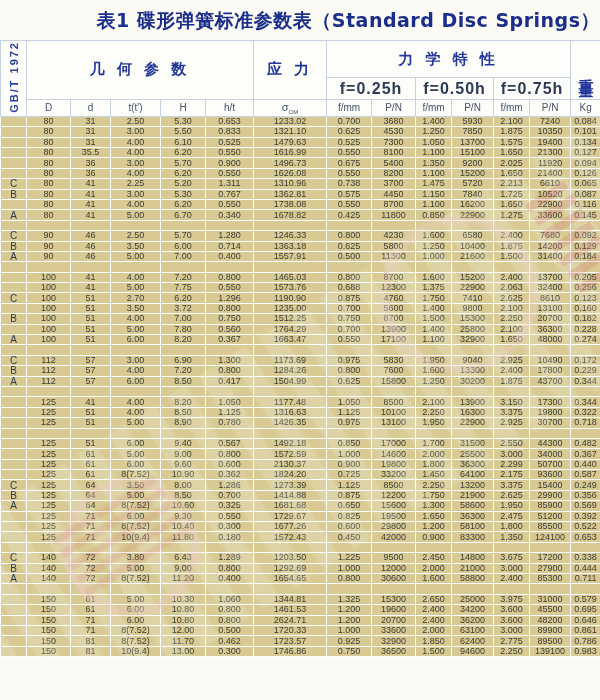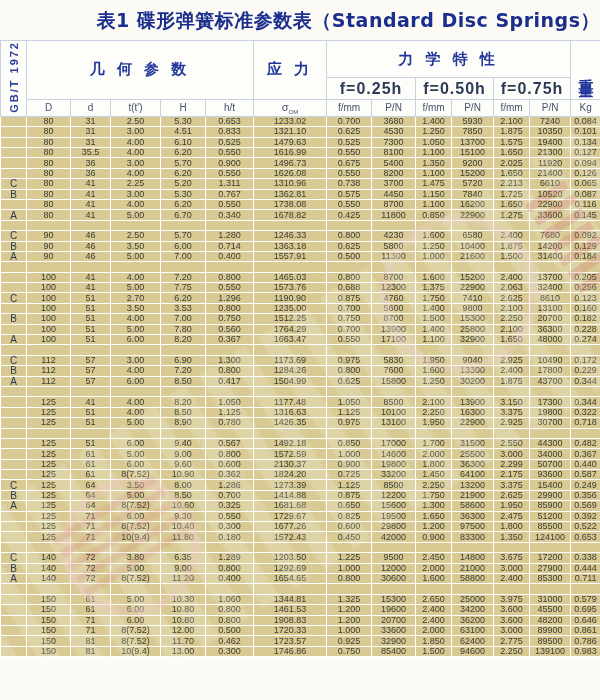--- a/index.html
+++ b/index.html
@@ -141,21 +141,21 @@
           <td>5930</td>
           <td>2.100</td>
           <td>7240</td>
           <td>0.084</td>
         </tr>
         <tr>
           <td></td>
           <td>80</td>
           <td>31</td>
           <td>3.00</td>
-          <td>4.51</td>
+          <td>5.50</td>
           <td>0.833</td>
           <td>1321.10</td>
           <td>0.625</td>
           <td>4530</td>
           <td>1.250</td>
           <td>7850</td>
           <td>1.875</td>
           <td>10350</td>
           <td>0.101</td>
         </tr>
@@ -413,21 +413,21 @@
           <td>7410</td>
           <td>2.625</td>
           <td>8610</td>
           <td>0.123</td>
         </tr>
         <tr>
           <td></td>
           <td>100</td>
           <td>51</td>
           <td>3.50</td>
-          <td>3.53</td>
+          <td>3.72</td>
           <td>0.800</td>
           <td>1235.00</td>
           <td>0.700</td>
           <td>5600</td>
           <td>1.400</td>
           <td>9800</td>
           <td>2.100</td>
           <td>13100</td>
           <td>0.160</td>
         </tr>
@@ -755,21 +755,21 @@
           <td></td>
           <td>125</td>
           <td>71</td>
           <td>8(7.52)</td>
           <td>10.40</td>
           <td>0.300</td>
           <td>1677.26</td>
           <td>0.600</td>
           <td>29800</td>
           <td>1.200</td>
-          <td>97500</td>
+          <td>58100</td>
           <td>1.800</td>
           <td>85500</td>
           <td>0.522</td>
         </tr>
         <tr>
           <td></td>
           <td>125</td>
           <td>71</td>
           <td>10(9.4)</td>
           <td>11.80</td>
@@ -797,21 +797,21 @@
           <td></td>
           <td></td>
           <td></td>
           <td></td>
         </tr>
         <tr>
           <td>C</td>
           <td>140</td>
           <td>72</td>
           <td>3.80</td>
-          <td>6.35</td>
+          <td>6.43</td>
           <td>1.289</td>
           <td>1203.50</td>
           <td>1.225</td>
           <td>9500</td>
           <td>2.450</td>
           <td>14800</td>
           <td>3.675</td>
           <td>17200</td>
           <td>0.338</td>
         </tr>
@@ -895,21 +895,21 @@
           <td>45500</td>
           <td>0.695</td>
         </tr>
         <tr>
           <td></td>
           <td>150</td>
           <td>71</td>
           <td>6.00</td>
           <td>10.80</td>
           <td>0.800</td>
-          <td>1908.83</td>
+          <td>2624.71</td>
           <td>1.200</td>
           <td>20700</td>
           <td>2.400</td>
           <td>36200</td>
           <td>3.600</td>
           <td>48200</td>
           <td>0.646</td>
         </tr>
         <tr>
           <td></td>
@@ -945,21 +945,21 @@
         </tr>
         <tr>
           <td></td>
           <td>150</td>
           <td>81</td>
           <td>10(9.4)</td>
           <td>13.00</td>
           <td>0.300</td>
           <td>1746.86</td>
           <td>0.750</td>
-          <td>85400</td>
+          <td>36500</td>
           <td>1.500</td>
           <td>94600</td>
           <td>2.250</td>
           <td>139100</td>
           <td>0.983</td>
         </tr>
       </tbody>
   </table>
 
   <div class="wm wm-band"></div>

